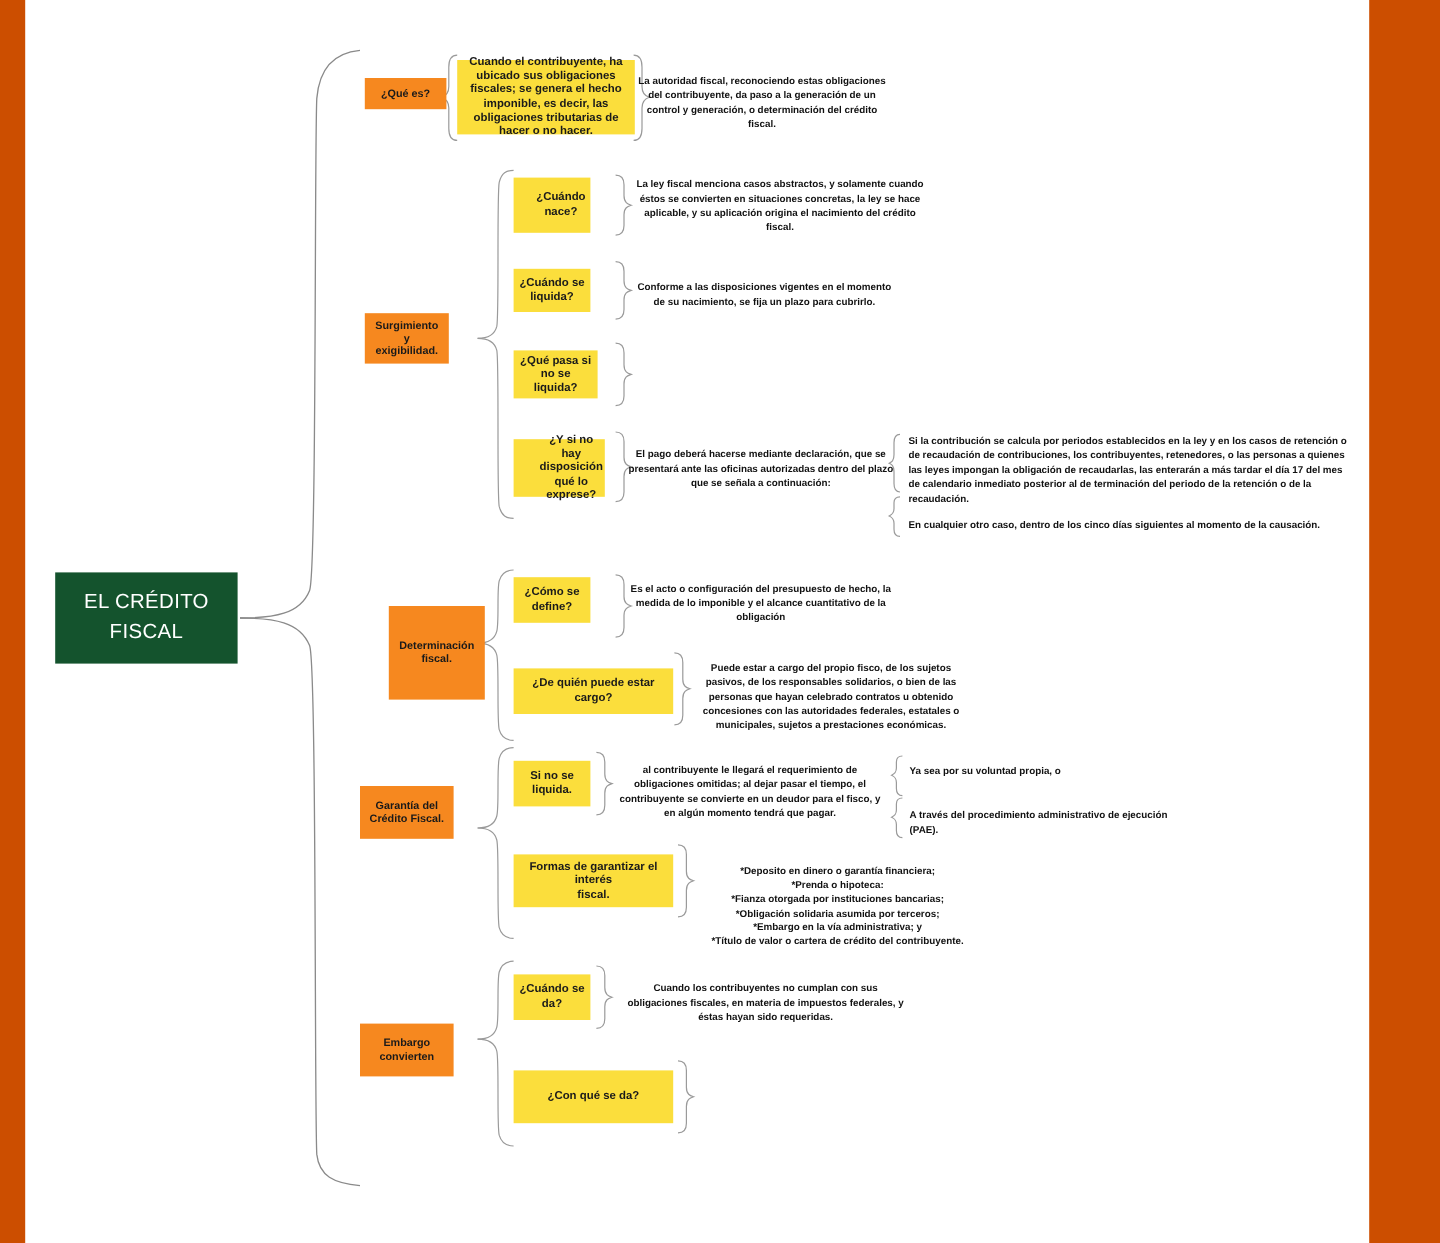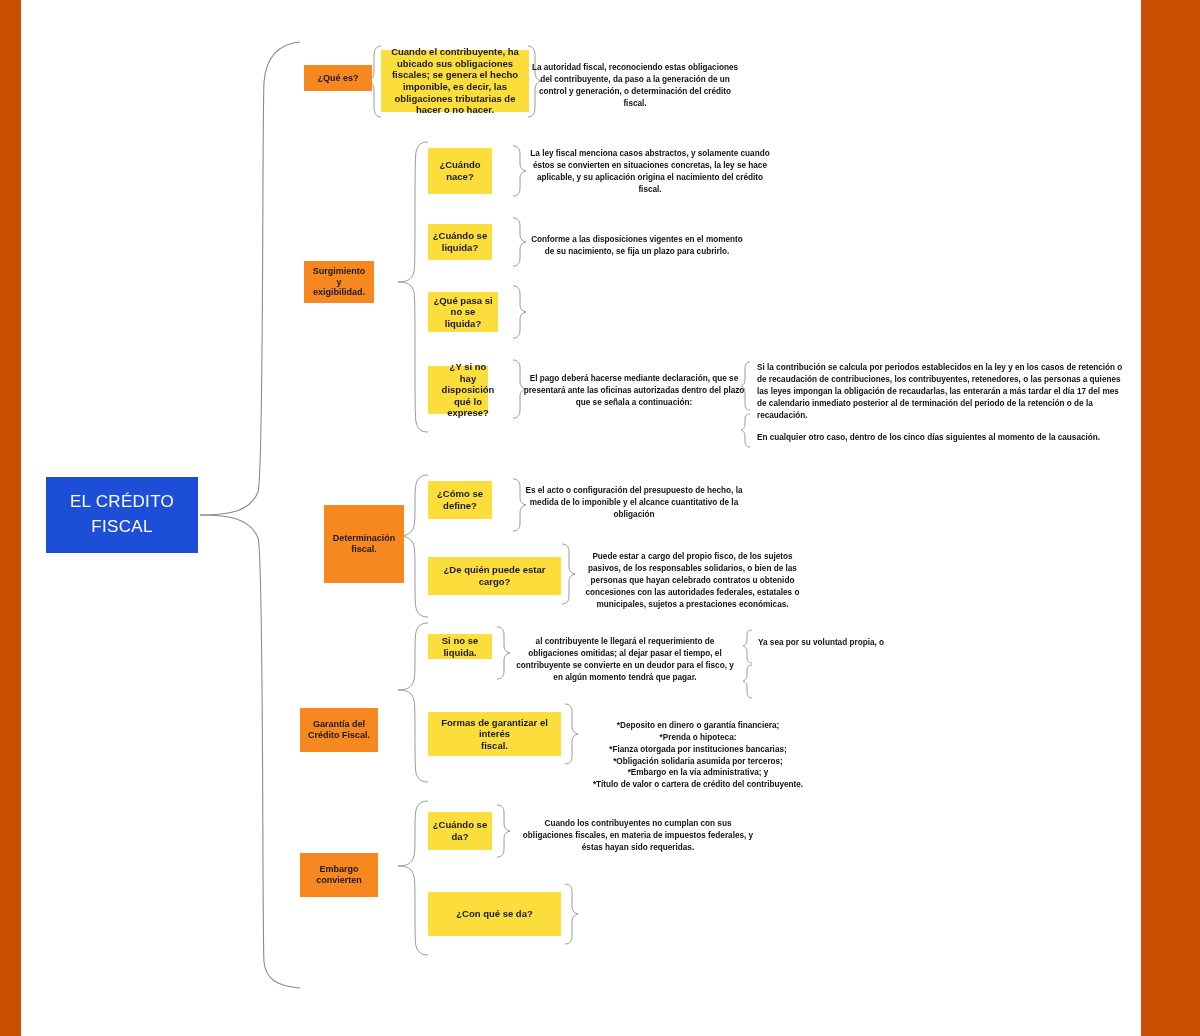--- a/index.html
+++ b/index.html
@@ -24,21 +24,21 @@
   .node {
     position:absolute;
     display:flex; align-items:center; justify-content:center;
     text-align:center;
     line-height:1.22;
     font-weight:bold;
     color:#1a1a1a;
     padding:3px 4px;
   }
   .node.root {
-    background:#1d4ed8; color:#ffffff;
+    background:#14532d; color:#ffffff;
     font-weight:normal; font-size:17px; line-height:1.45;
     letter-spacing:.3px;
   }
   .node.cat { background:#F6881F; font-size:9px; }
   .node.q   { background:#FBDE3C; font-size:9.5px; }
 
   .txt {
     position:absolute;
     text-align:center;
     font-size:8.2px;
@@ -113,42 +113,42 @@
   <div class="txt" style="left:530px; top:62px; width:210px;">
     <p>La autoridad fiscal, reconociendo estas obligaciones del contribuyente, da paso a la generación de un control y generación, o determinación del crédito fiscal.</p>
   </div>
 
   <div class="node cat" style="left:304px; top:261px; width:70px; height:42px;">
     <span style="white-space: pre-line;">Surgimiento
 y
 exigibilidad.</span>
   </div>
 
-  <div class="node q" style="left:428px; top:148px; width:64px; height:46px;">
+  <div class="node q" style="left:428px; top:148px; width:64px; height:46px;justify-content:flex-end;">
     <span style="white-space: pre-line;">¿Cuándo
 nace?</span>
   </div>
   <div class="txt" style="left:525px; top:148px; width:250px;">
     <p>La ley fiscal menciona casos abstractos, y solamente cuando éstos se convierten en situaciones concretas, la ley se hace aplicable, y su aplicación origina el nacimiento del crédito fiscal.</p>
   </div>
 
   <div class="node q" style="left:428px; top:224px; width:64px; height:36px;">
     <span style="white-space: pre-line;">¿Cuándo se
 liquida?</span>
   </div>
   <div class="txt" style="left:527px; top:234px; width:220px;">
     <p>Conforme a las disposiciones vigentes en el momento de su nacimiento, se fija un plazo para cubrirlo.</p>
   </div>
 
   <div class="node q" style="left:428px; top:292px; width:70px; height:40px;">
     <span style="white-space: pre-line;">¿Qué pasa si
 no se liquida?</span>
   </div>
 
-  <div class="node q" style="left:428px; top:366px; width:60px; height:48px;padding-left:24px;">
+  <div class="node q" style="left:428px; top:366px; width:76px; height:48px;padding-left:24px;">
     <span style="white-space: pre-line;">¿Y si no hay
 disposición
 qué lo
 exprese?</span>
   </div>
   <div class="txt" style="left:521px; top:373px; width:226px;text-align:center;">
     <p>El pago deberá hacerse mediante declaración, que se presentará ante las oficinas autorizadas dentro del plazo que se señala a continuación:</p>
   </div>
   <div class="txt left-align" style="left:757px; top:362px; width:366px;">
     <p>Si la contribución se calcula por periodos establecidos en la ley y en los casos de retención o de recaudación de contribuciones, los contribuyentes, retenedores, o las personas a quienes las leyes impongan la obligación de recaudarlas, las enterarán a más tardar el día 17 del mes de calendario inmediato posterior al de terminación del periodo de la retención o de la recaudación.</p>
@@ -168,34 +168,37 @@
     <p>Es el acto o configuración del presupuesto de hecho, la medida de lo imponible y el alcance cuantitativo de la obligación</p>
   </div>
 
   <div class="node q" style="left:428px; top:557px; width:133px; height:38px;">
     <span>¿De quién puede estar cargo?</span>
   </div>
   <div class="txt" style="left:580px; top:551px; width:225px;">
     <p>Puede estar a cargo del propio fisco, de los sujetos pasivos, de los responsables solidarios, o bien de las personas que hayan celebrado contratos u obtenido concesiones con las autoridades federales, estatales o municipales, sujetos a prestaciones económicas.</p>
   </div>
 
-  <div class="node cat" style="left:300px; top:708px; width:78px; height:44px;align-items:center;">
+  <div class="node cat" style="left:300px; top:655px; width:78px; height:44px;align-items:center;">
     <span style="white-space: pre-line;">Garantía del
 Crédito Fiscal.</span>
   </div>
 
-  <div class="node q" style="left:428px; top:634px; width:64px; height:25px;">
+  <div class="node q" style="left:428px; top:634px; width:64px; height:38px;">
     <span style="white-space: pre-line;">Si no se
 liquida.</span>
   </div>
   <div class="txt" style="left:512px; top:636px; width:226px;">
     <p>al contribuyente le llegará el requerimiento de obligaciones omitidas; al dejar pasar el tiempo, el contribuyente se convierte en un deudor para el fisco, y en algún momento tendrá que pagar.</p>
   </div>
   <div class="txt left-align" style="left:758px; top:637px; width:230px;">
     <p>Ya sea por su voluntad propia, o</p>
+  </div>
+  <div class="txt left-align" style="left:758px; top:674px; width:240px;">
+    <p>A través del procedimiento administrativo de ejecución (PAE).</p>
   </div>
 
   <div class="node q" style="left:428px; top:712px; width:133px; height:44px;">
     <span style="white-space:pre-line;">Formas de garantizar el interés
 fiscal.</span>
   </div>
   <div class="txt" style="left:584px; top:708px; width:228px; white-space:pre-line;">
     <p style="white-space: pre-line;">*Deposito en dinero o garantía financiera;
 *Prenda o hipoteca:
 *Fianza otorgada por instituciones bancarias;

